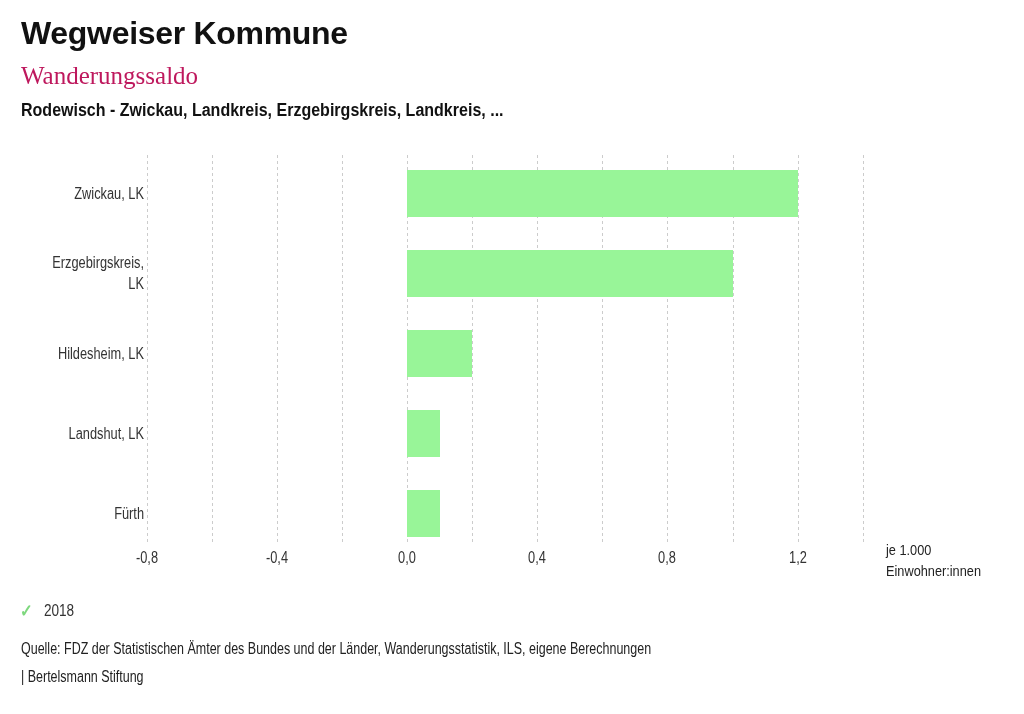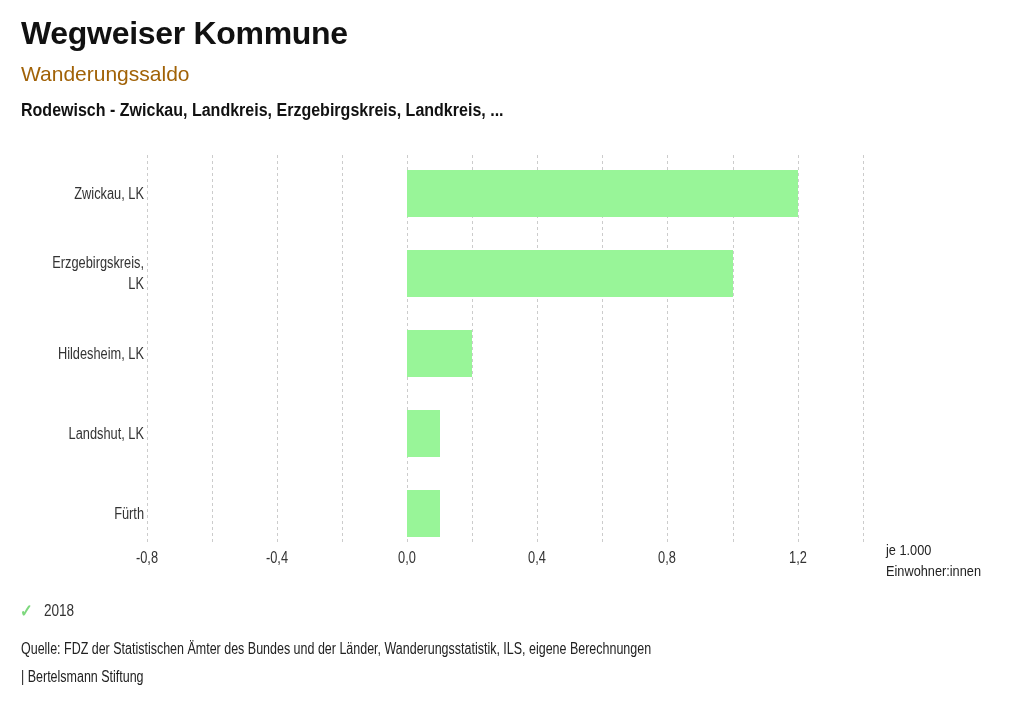--- a/index.html
+++ b/index.html
@@ -16,24 +16,25 @@
   .page-title {
     left: 21px; top: 15px;
     font-size: 32px;
     font-weight: 700;
     letter-spacing: -0.3px;
     color: #111111;
     white-space: nowrap;
   }
   .chart-title {
     left: 21px; top: 62px;
-    font-size: 21px;
+    font-size: 25px;
     font-weight: 400;
-    color: #a16207;
+    color: #be185d;
     white-space: nowrap;
+    font-family: Liberation Serif, serif;
   }
   .chart-selection {
     left: 21px; top: 100px;
     font-size: 18px;
     font-weight: 700;
     color: #111111;
     white-space: nowrap;
     transform: scaleX(0.89);
     transform-origin: 0 50%;
   }

